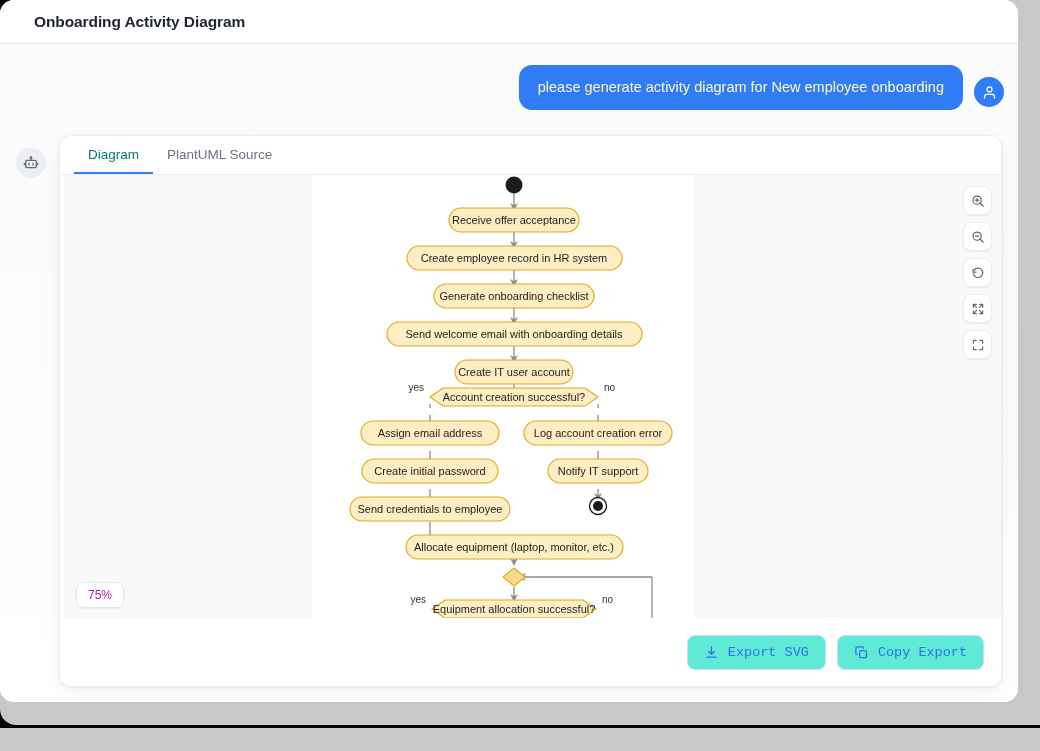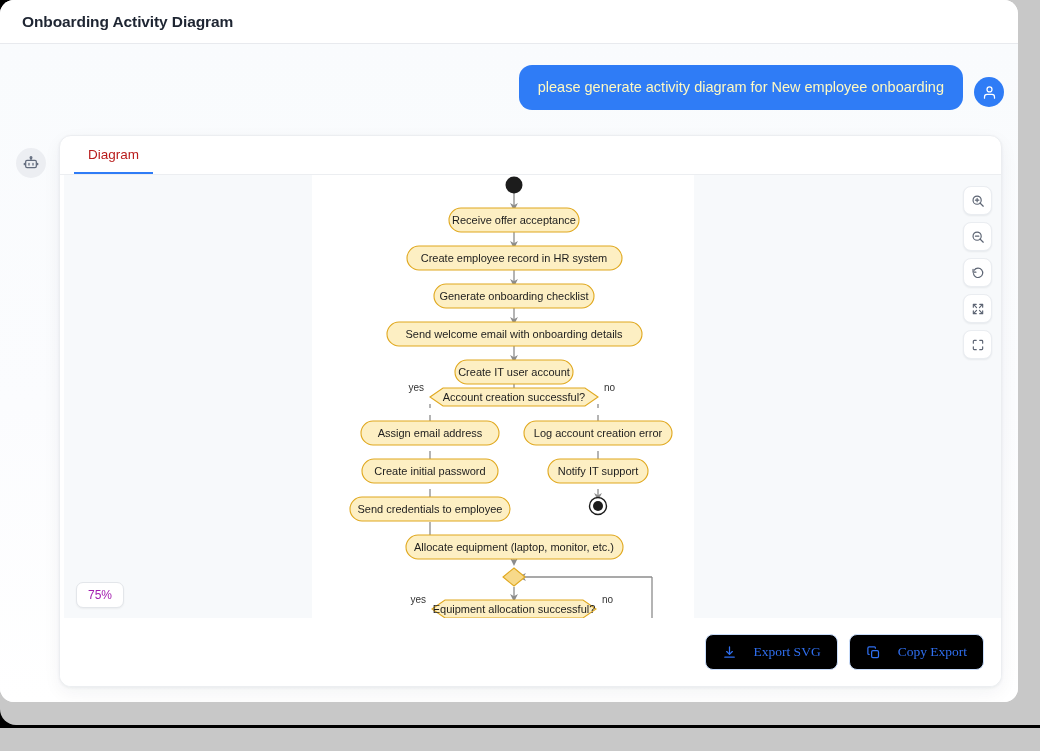--- a/index.html
+++ b/index.html
@@ -45,21 +45,21 @@
 
   
   .app-header {
     position: absolute;
     left: 0; top: 0;
     width: 1018px; height: 44px;
     background: #ffffff;
     border-bottom: 1px solid #e8eaee;
     display: flex;
     align-items: center;
-    padding-left: 22px;
+    padding-left: 34px;
   }
   .app-title {
     font-size: 15.5px;
     font-weight: bold;
     color: #1e2532;
     letter-spacing: -0.1px;
   }
 
   
   .app-body {
@@ -138,21 +138,21 @@
     padding: 0 14px;
     display: flex; align-items: center;
     font-size: 13.5px;
     color: #6b7484;
     border-bottom: 2px solid transparent;
     cursor: pointer;
     background: none; border-top: none; border-left: none; border-right: none;
     font-family: inherit;
   }
   .tab.active {
-    color: #b91c1c;
+    color: #0f766e;
     border-bottom-color: #2f7cf6;
     font-weight: normal;
   }
 
   
   .viewer {
     position: absolute;
     left: 4px; top: 39px;
     width: 100%;
     height: 445px;
@@ -206,29 +206,29 @@
     width: 100%;
     height: 68px;
     display: flex;
     align-items: center;
     justify-content: flex-end;
     gap: 11px;
     padding-right: 17px;
     background: #ffffff;
   }
   .footer-btn {
-    display: flex; align-items: center; gap: 17px;
+    display: flex; align-items: center; gap: 9px;
     border: 1px solid #c9ddfb;
-    background: #000000;
+    background: #5eead4;
     color: #2f6ff0;
     font-size: 13.5px;
     border-radius: 8px;
     padding: 9px 16px;
     cursor: pointer;
-    font-family: Liberation Serif, serif;
+    font-family: Liberation Mono, monospace;
   }
 </style>
 </head>
 <body>
 
 <div class="win-shadow"></div>
 <div class="scrollbar-v"></div>
 <div class="scrollbar-h"></div>
 
 <div class="window">
@@ -257,20 +257,21 @@
             <circle cx="12" cy="3.6" r="1.3"></circle>
           <path d="M2 12.5v2M22 12.5v2"></path>
           <path d="M9 12.5v2.6M15 12.5v2.6"></path>
         </svg>
       </div>
 
       <div class="card">
 
         <div class="tabs">
           <button class="tab active">Diagram</button>
+          <button class="tab">PlantUML Source</button>
         </div>
 
         <div class="viewer">
 
           <div class="canvas-sheet">
             <svg class="diagram-svg" width="382" height="445" viewBox="0 0 382 445">
               <defs>
                 <marker id="ah" markerWidth="8" markerHeight="8" refX="4" refY="4" orient="auto">
                   <path d="M1,1 L7,4 L1,7 L2.6,4 z" fill="#8c8c8c"></path>
                 </marker>

